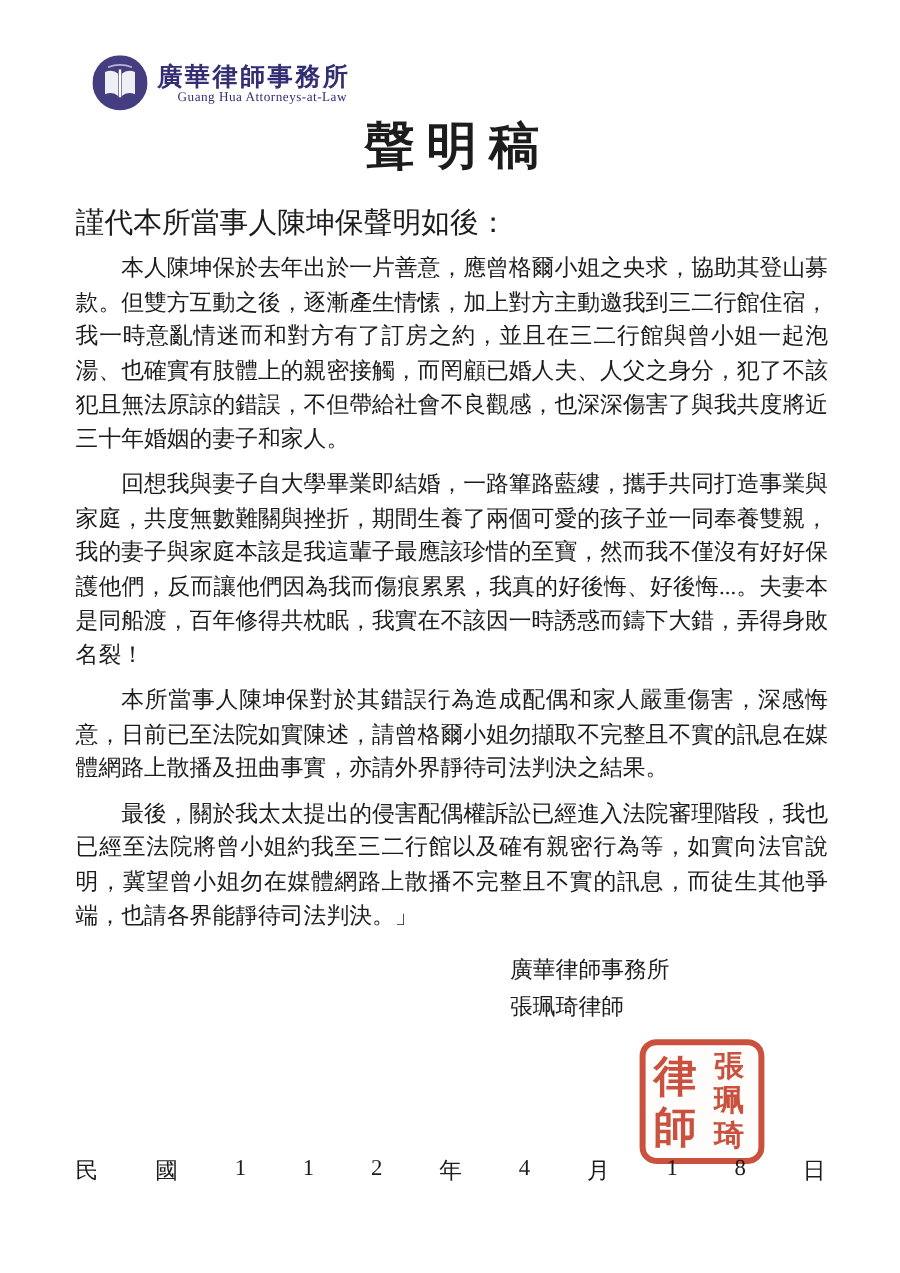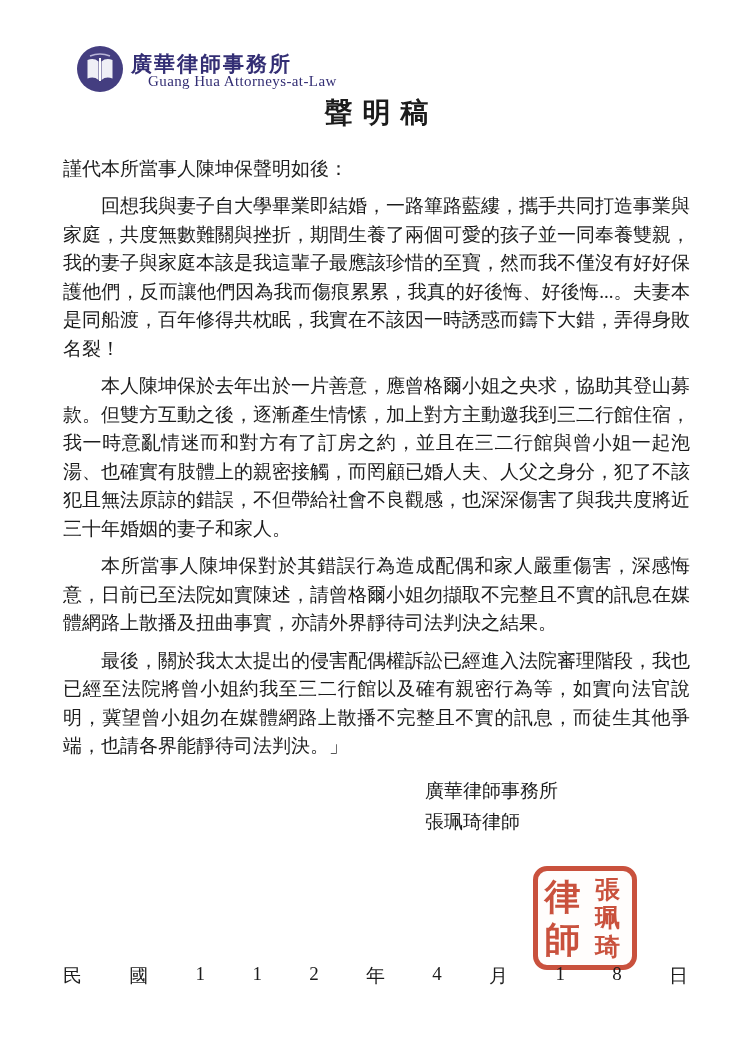--- a/index.html
+++ b/index.html
@@ -23,38 +23,38 @@
   }
   .logo-badge { width: 46px; height: 46px; flex: 0 0 auto; }
   .logo-text { margin-left: 8px; color: #332e74; }
   .logo-zh {
     font-size: 21px;
     font-weight: bold;
     letter-spacing: 2px;
     line-height: 24px;
   }
   .logo-en {
-    font-size: 15px;
+    font-size: 11px;
     letter-spacing: 0.4px;
     line-height: 11px;
     padding-left: 17px;
   }
   
   .doc-title {
     margin-top: 2px;
     text-align: center;
-    font-size: 28px;
+    font-size: 42px;
     font-weight: bold;
     letter-spacing: 10px;
     text-indent: 10px; 
   }
   
   .intro {
     margin-top: 22px;
-    font-size: 19px;
+    font-size: 24px;
     line-height: 29px;
   }
   .body-text p {
     font-size: 19px;
     line-height: 28.5px;
     text-align: justify;
     text-indent: 2em;
     margin: 9px 0;
   }
   
@@ -118,22 +118,22 @@
       <div class="logo-zh">廣華律師事務所</div>
       <div class="logo-en">Guang Hua Attorneys-at-Law</div>
     </div>
   </div>
 
   <div class="doc-title">聲明稿</div>
 
   <div class="intro">謹代本所當事人陳坤保聲明如後：</div>
 
   <div class="body-text">
+    <p>本人陳坤保於去年出於一片善意，應曾格爾小姐之央求，協助其登山募款。但雙方互動之後，逐漸產生情愫，加上對方主動邀我到三二行館住宿，我一時意亂情迷而和對方有了訂房之約，並且在三二行館與曾小姐一起泡湯、也確實有肢體上的親密接觸，而罔顧已婚人夫、人父之身分，犯了不該犯且無法原諒的錯誤，不但帶給社會不良觀感，也深深傷害了與我共度將近三十年婚姻的妻子和家人。</p>
     <p>回想我與妻子自大學畢業即結婚，一路篳路藍縷，攜手共同打造事業與家庭，共度無數難關與挫折，期間生養了兩個可愛的孩子並一同奉養雙親，我的妻子與家庭本該是我這輩子最應該珍惜的至寶，然而我不僅沒有好好保護他們，反而讓他們因為我而傷痕累累，我真的好後悔、好後悔...。夫妻本是同船渡，百年修得共枕眠，我實在不該因一時誘惑而鑄下大錯，弄得身敗名裂！</p>
-    <p>本人陳坤保於去年出於一片善意，應曾格爾小姐之央求，協助其登山募款。但雙方互動之後，逐漸產生情愫，加上對方主動邀我到三二行館住宿，我一時意亂情迷而和對方有了訂房之約，並且在三二行館與曾小姐一起泡湯、也確實有肢體上的親密接觸，而罔顧已婚人夫、人父之身分，犯了不該犯且無法原諒的錯誤，不但帶給社會不良觀感，也深深傷害了與我共度將近三十年婚姻的妻子和家人。</p>
     <p>本所當事人陳坤保對於其錯誤行為造成配偶和家人嚴重傷害，深感悔意，日前已至法院如實陳述，請曾格爾小姐勿擷取不完整且不實的訊息在媒體網路上散播及扭曲事實，亦請外界靜待司法判決之結果。</p>
     <p>最後，關於我太太提出的侵害配偶權訴訟已經進入法院審理階段，我也已經至法院將曾小姐約我至三二行館以及確有親密行為等，如實向法官說明，冀望曾小姐勿在媒體網路上散播不完整且不實的訊息，而徒生其他爭端，也請各界能靜待司法判決。」</p>
   </div>
 
   <div class="signature">
     <div>廣華律師事務所</div>
     <div>張珮琦律師</div>
   </div>
 
   <div class="seal">

